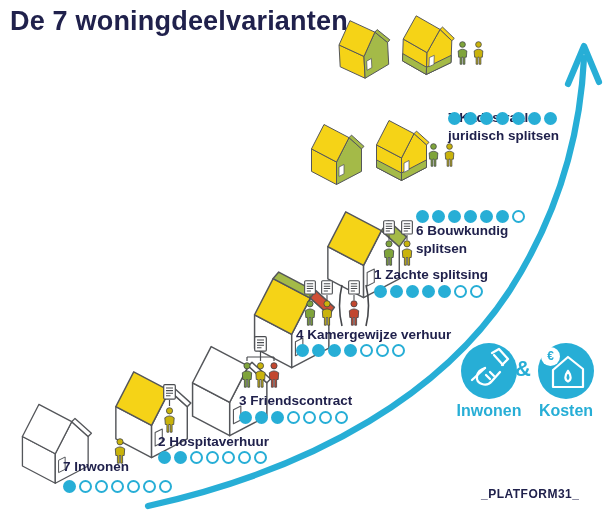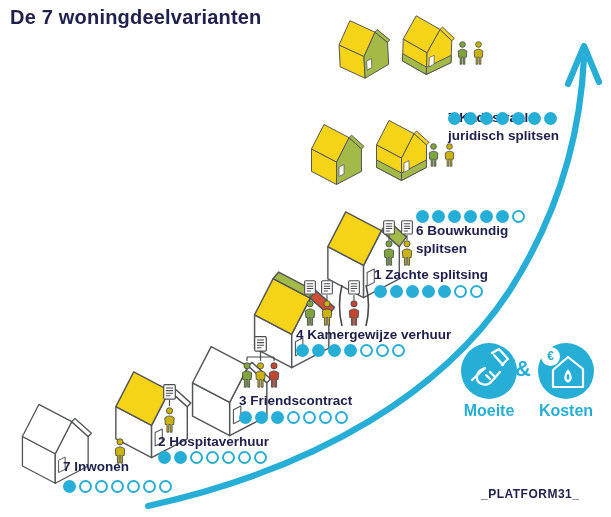--- a/index.html
+++ b/index.html
@@ -1,19 +1,19 @@
 <!DOCTYPE html>
 <html style="--cyan: #27aed6; --yellow: #f5d317; --green: #a4ba48; --red: #cf4f35; --navy: #20214c; --outline: #54565a; --person_green: #7fa43b; --person_yellow: #c9b30c; --person_red: #c2472f;"><head>
 <meta charset="utf-8">
 <style>
   html,body{margin:0;padding:0;background:#fff;}
   body{width:611px;height:517px;position:relative;overflow:hidden;
        font-family:"Liberation Sans",sans-serif;}
   .abs{position:absolute;}
-  #title{left:10px;top:6px;font-size:20px;font-weight:700;color:var(--navy);letter-spacing:.2px;}
+  #title{left:10px;top:6px;font-size:27px;font-weight:700;color:var(--navy);letter-spacing:.2px;}
   
   .house{position:absolute;}
   .house polygon{stroke:var(--outline);stroke-width:1.6;stroke-linejoin:round;fill:#fff;}
   .vh2 .pr{fill:var(--yellow);}
   .vh4 .pr{fill:var(--yellow);} .vh4 .ps{fill:var(--red);} .vh4 .pcap{fill:var(--green);}
   .vh5 .pr{fill:var(--yellow);} .vh5 .ps{fill:var(--green);}
   .pairL .pr{fill:var(--yellow);} .pairL .pg{fill:var(--green);}
   .pairL .pw{fill:var(--yellow);} .pairL .ps{fill:var(--green);}
   .pairR .pr,.pairR .pg,.pairR .pw,.pairR .ps{fill:var(--yellow);}
   .pairR .pb{fill:var(--green);}
@@ -276,16 +276,16 @@
 </svg>
 <div id="amp" class="abs">&amp;</div>
 <svg class="abs" style="left:538px;top:343px" width="56" height="56" viewBox="0 0 56 56">
   <circle cx="28" cy="28" r="28" fill="var(--cyan)"></circle>
   <g stroke="#fff" stroke-width="2.2" fill="none" stroke-linecap="round" stroke-linejoin="round">
     <path d="M15,27 L30,14 L45,26 L45,44 L15,44 Z"></path>
     <path d="M30,28 c3.5,5 3.5,8.5 0,10.5 c-3.5,-2 -3.5,-5.5 0,-10.5"></path>
   </g>
 </svg>
 <div id="euro-coin" class="abs">€</div>
-<div class="legend-label" style="left:453px;top:402px">Moeite</div>
+<div class="legend-label" style="left:453px;top:402px">Inwonen</div>
 <div class="legend-label" style="left:530px;top:402px">Kosten</div>
 
 <div id="logo" class="abs">_PLATFORM31_</div>
 
 </body></html>

